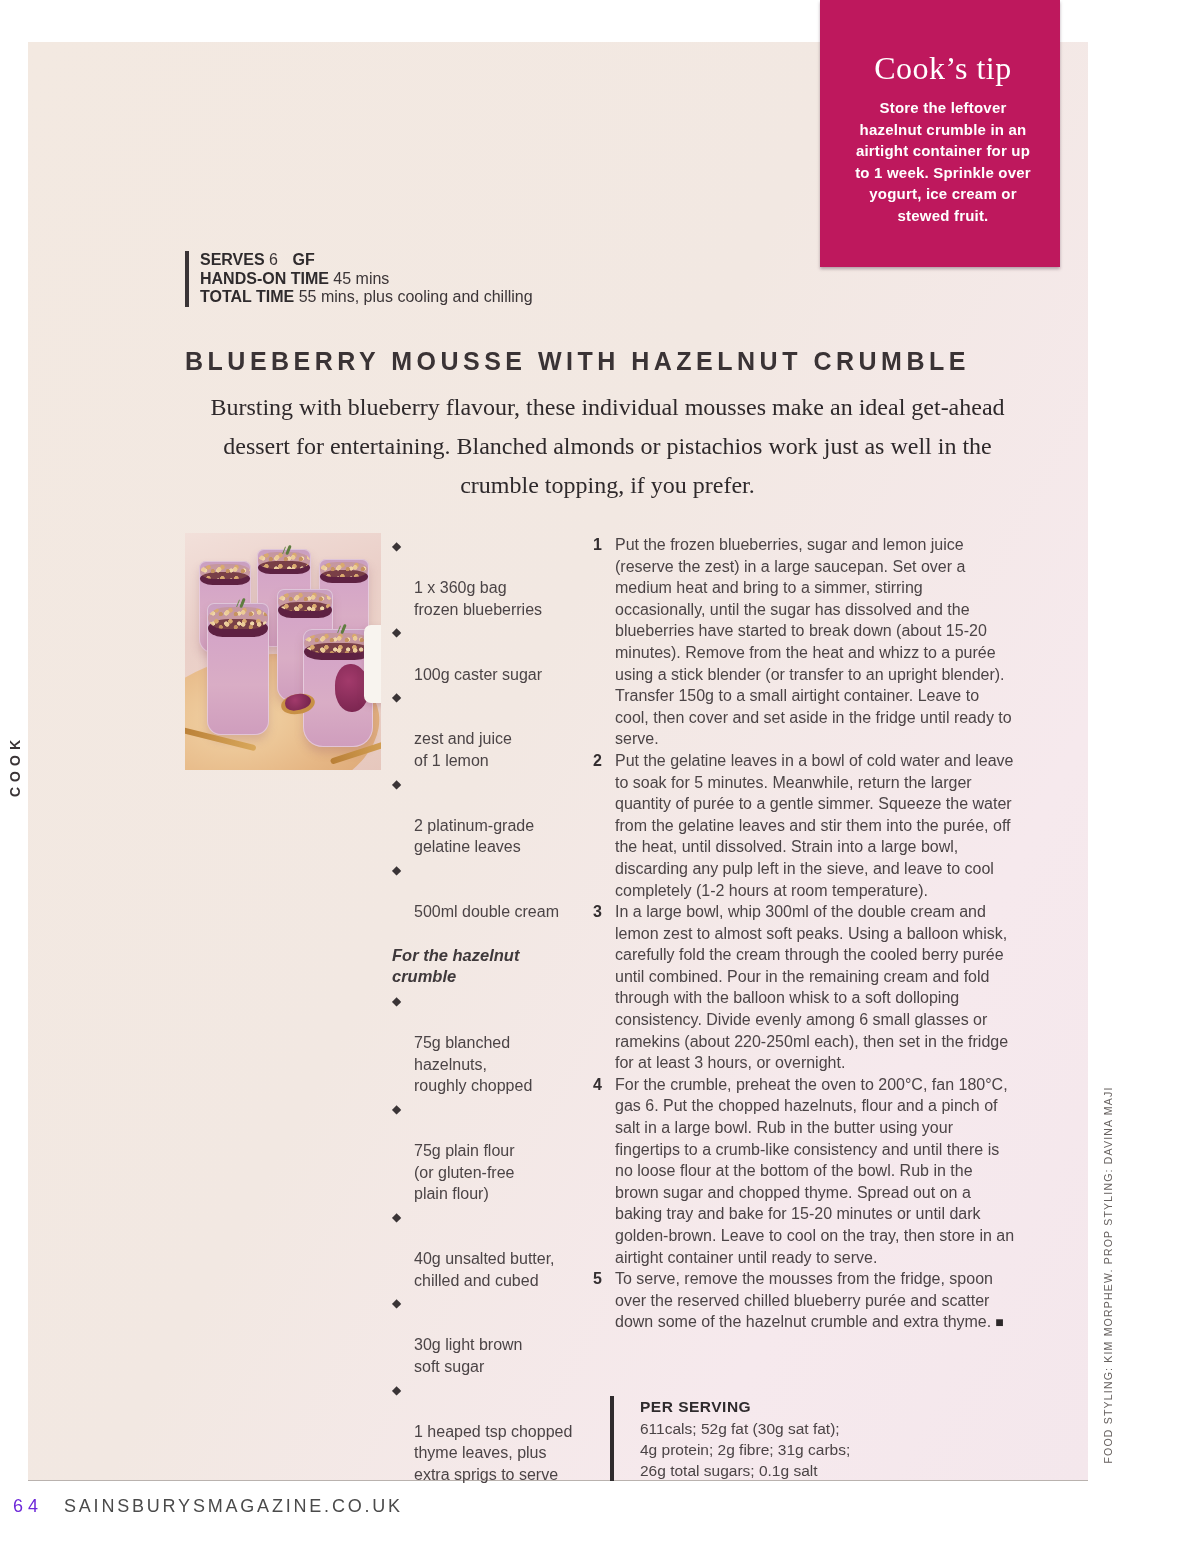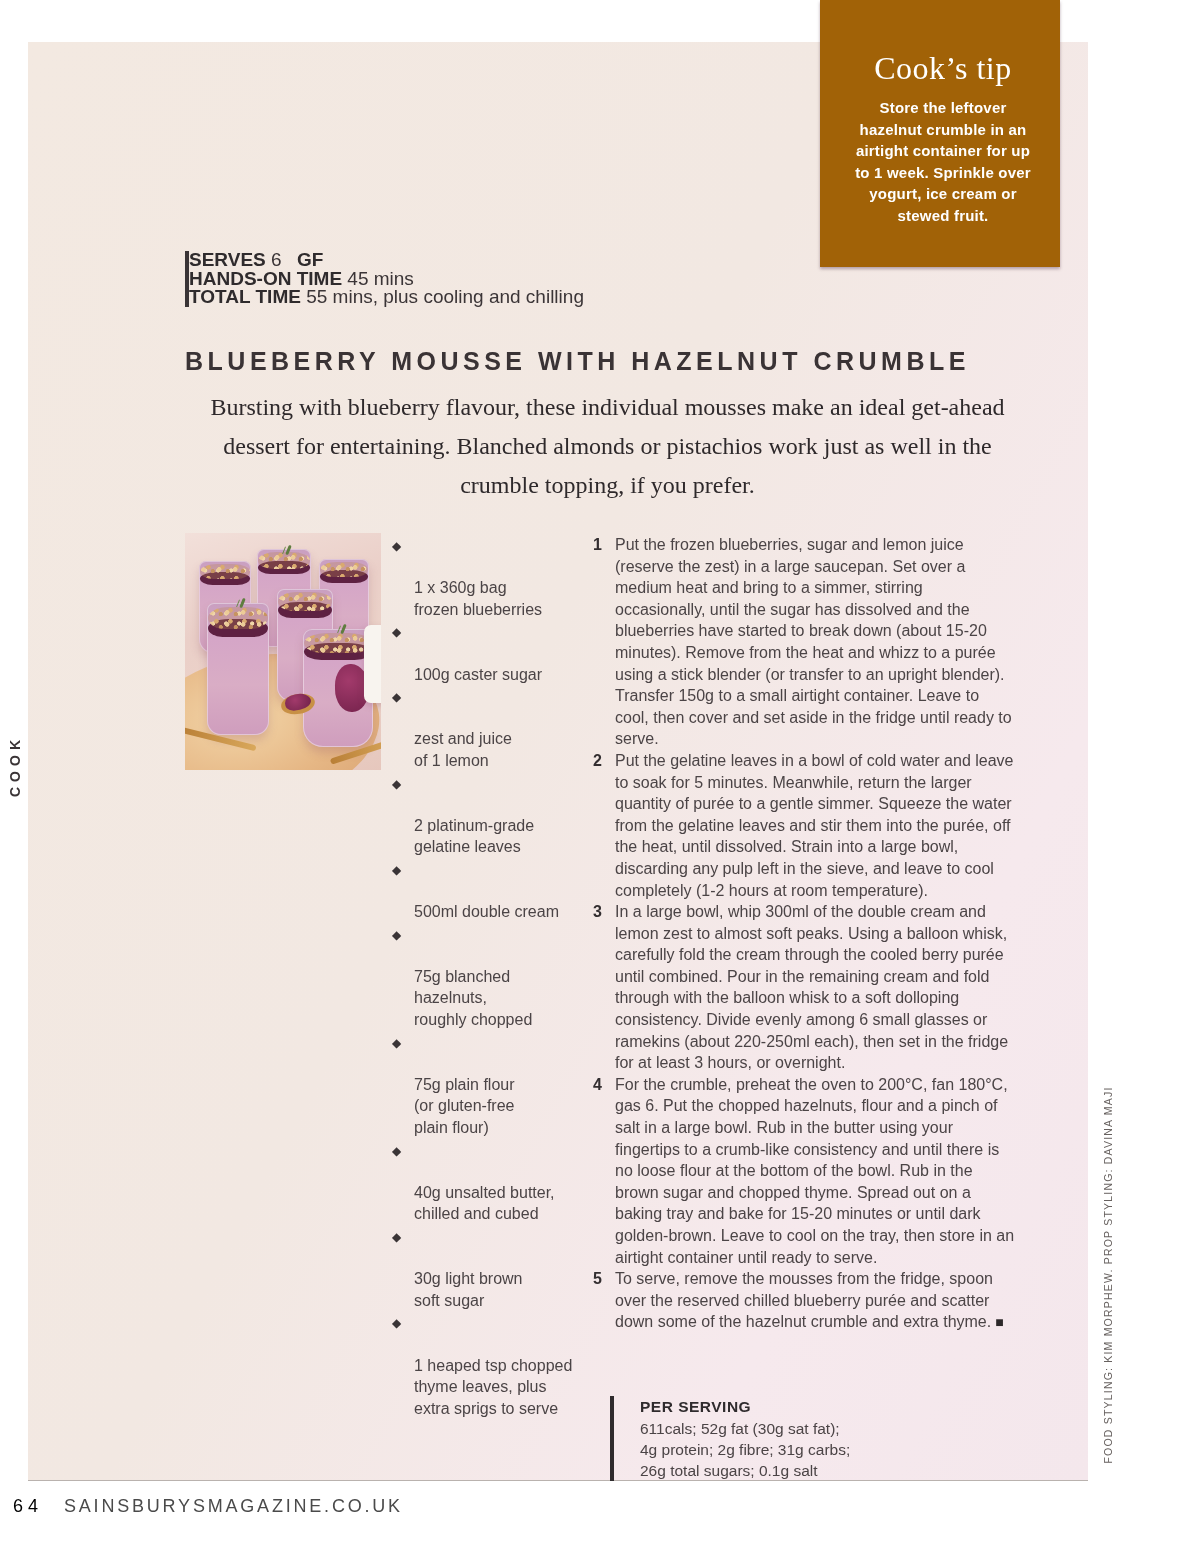--- a/index.html
+++ b/index.html
@@ -15,38 +15,38 @@
   
   .page {
     position:absolute; left:28px; top:42px; width:1060px; height:1439px;
     background:linear-gradient(118deg,#f3e9e1 0%, #f2e8e2 46%, #f6e9ed 78%, #f4e7ec 100%);
     border-bottom:1px solid #b9b2ae;
   }
 
   
   .cooks-tip {
     position:absolute; left:820px; top:0; width:240px; height:267px;
-    background:#a16207; color:#fff; text-align:center;
+    background:#be185d; color:#fff; text-align:center;
     padding:50px 18px 0 24px;
     box-shadow:0 2px 3px rgba(60,20,50,0.35);
   }
   .cooks-tip .tip-title {
     font-family:"Liberation Serif", serif;
     font-size:32px; font-weight:normal; letter-spacing:0.5px;
   }
   .cooks-tip .tip-body {
     margin-top:10px; font-size:15px; font-weight:bold;
     line-height:21.5px; white-space:pre-line; letter-spacing:0.2px;
   }
 
   
   .meta {
     position:absolute; left:185px; top:251px;
-    border-left:4px solid #3a3436; padding-left:0;
-    font-size:19px; line-height:18.5px; color:#3b3537;
+    border-left:4px solid #3a3436; padding-left:11px;
+    font-size:16px; line-height:18.5px; color:#3b3537;
   }
   .meta b { color:#2f2b2d; }
   .meta .gf { margin-left:10px; }
 
   
   .title {
     position:absolute; left:185px; top:347px;
     font-size:25px; font-weight:bold; letter-spacing:4.5px; color:#3a3335;
     white-space:nowrap;
   }
@@ -157,21 +157,21 @@
   .vertical-credit {
     position:absolute; left:903px; top:1269px; width:410px; text-align:center;
     transform:rotate(-90deg);
     font-size:10.5px; letter-spacing:1.2px; color:#67615f;
     white-space:nowrap;
   }
 
   
   .footer-pagenum {
     position:absolute; left:13px; top:1496px;
-    font-size:18px; letter-spacing:5px; color:#000000;
+    font-size:18px; letter-spacing:5px; color:#6d28d9;
   }
   .footer-site {
     position:absolute; left:64px; top:1496px;
     font-size:18px; letter-spacing:2.8px; color:#4a4a4a;
   }
 </style>
 </head>
 <body>
 
 <div class="page"></div>
@@ -262,20 +262,22 @@
   <div class="ing-item">
     <span class="bullet">◆</span>
     <span>2 platinum-grade
 gelatine leaves</span>
   </div>
   <div class="ing-item">
     <span class="bullet">◆</span>
     <span>500ml double cream</span>
   </div>
 
+  <div class="crumble-heading">For the hazelnut
+crumble</div>
 
   <div class="ing-item">
     <span class="bullet">◆</span>
     <span>75g blanched
 hazelnuts,
 roughly chopped</span>
   </div>
   <div class="ing-item">
     <span class="bullet">◆</span>
     <span>75g plain flour

